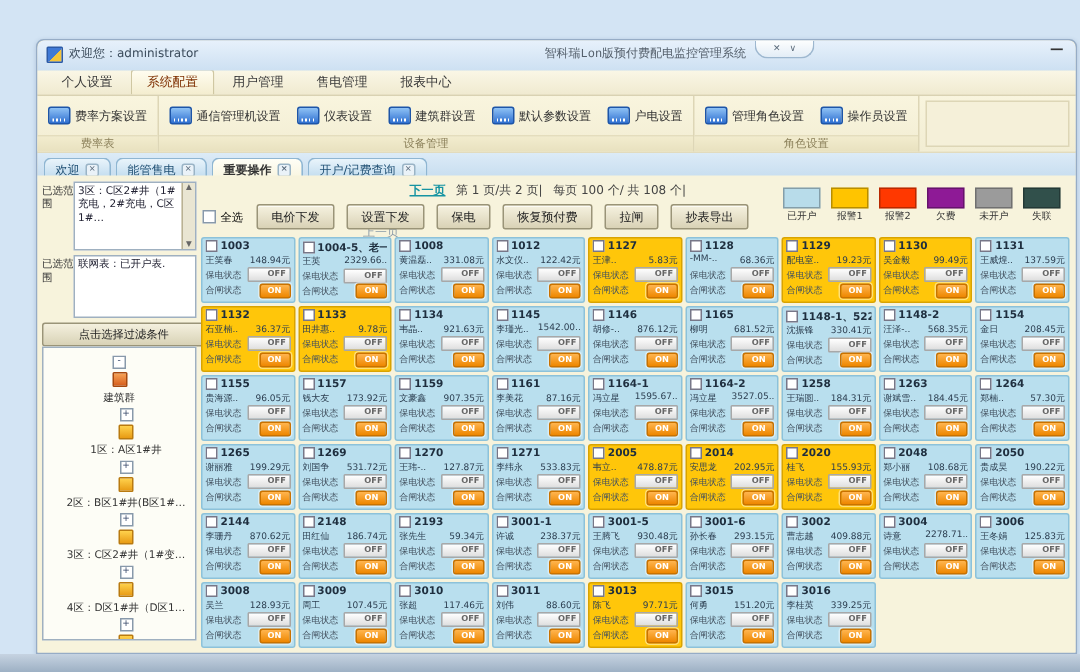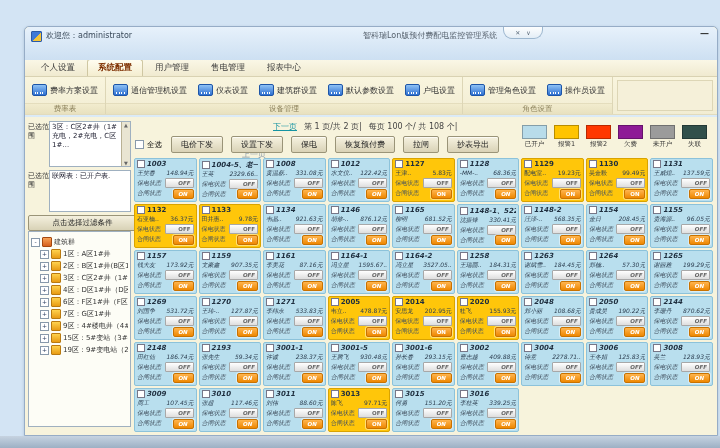--- a/index.html
+++ b/index.html
@@ -3,35 +3,35 @@
 <meta charset="utf-8">
 <style>
   html,body{margin:0;padding:0;}
   .screen{position:relative;width:720px;height:448px;background:#d3e4f4;overflow:hidden;
           font-family:"DejaVu Sans","Liberation Sans",sans-serif;-webkit-font-smoothing:antialiased;}
   .bottom-strip{position:absolute;left:0;right:0;bottom:0;height:12px;background:linear-gradient(#c6d3e1,#9db0c4);}
 
   .window{position:absolute;left:24px;top:26px;width:692px;height:408px;background:#f7f3dc;
           border:1px solid #96acc6;border-radius:5px 5px 0 0;box-shadow:0 1px 3px rgba(60,90,130,.25);}
 
-  .titlebar{position:relative;height:33px;background:linear-gradient(#e7f1fb,#cde0f2);border-radius:5px 5px 0 0;
+  .titlebar{position:relative;height:20px;background:linear-gradient(#e7f1fb,#cde0f2);border-radius:5px 5px 0 0;
             font-size:8px;color:#3a4a5a;}
   .app-icon{position:absolute;left:6px;top:4px;width:9px;height:9px;background:linear-gradient(135deg,#3f79d6 55%,#f5c53a 55%);
             border:1px solid #2c5aa6;border-radius:1px;}
   .welcome{position:absolute;left:21px;top:3px;}
-  .title-right{position:absolute;left:338px;top:3px;color:#55606c;}
+  .title-right{position:absolute;left:338px;top:3px;color:#55606c;font-family:Liberation Mono, monospace;}
   .ribbon-toggle{position:absolute;left:478px;top:0;width:38px;height:11px;background:linear-gradient(#fdfefe,#e3edf6);
             border:1px solid #9db7cf;border-top:none;border-radius:0 0 9px 9px;display:flex;align-items:center;
             justify-content:center;gap:6px;font-size:6px;color:#5a6a7a;}
   .minimize{position:absolute;right:8px;top:1px;font-size:9px;font-weight:bold;color:#333;}
 
   .menubar{height:16px;background:linear-gradient(#faf7e6,#f0ead0);border-bottom:1px solid #d9d2b2;
            display:flex;align-items:flex-end;padding-left:6px;gap:2px;font-size:8.5px;color:#3a3a3a;}
   .menu-tab{padding:2px 10px 2px;border-radius:3px 3px 0 0;}
-  .menu-tab.active{font-weight:bold;color:#7e2f00;background:linear-gradient(#fffdf0,#f4edcf);
+  .menu-tab.active{font-weight:normal;color:#7e2f00;background:linear-gradient(#fffdf0,#f4edcf);
            border:1px solid #cfc7a2;border-bottom:none;}
 
   .ribbon{height:37px;display:flex;background:linear-gradient(#f9f5de,#f2edd3);border-bottom:1px solid #e2dbbd;}
   .ribbon-group{display:flex;flex-direction:column;border-right:1px solid #ddd6b6;}
   .rg-buttons{flex:1;display:flex;align-items:center;padding:0 7px;gap:11px;}
   .ribbon-button{display:flex;align-items:flex-end;gap:3px;font-size:8px;color:#333;white-space:nowrap;}
   .rg-label{height:10px;line-height:10px;text-align:center;font-size:7.5px;color:#8b805a;
             background:linear-gradient(#f2ecce,#e8e1bf);border-top:1px solid #e4ddbd;}
   .ribbon-rest{flex:1;margin:3px 4px;background:#f5f0d9;border:1px solid #ddd6b6;}
   .mon-icon{width:13px;height:10px;border:1px solid #1d55a8;border-radius:2px;
@@ -57,46 +57,46 @@
   .side-box{flex:1;background:#fff;border:1px solid #9fb0c0;position:relative;
             padding:1px 10px 1px 2px;color:#223;line-height:1.3;overflow:hidden;}
   .side-box.h1{height:42px;} .side-box.h2{height:38px;}
   .sbar{position:absolute;right:0;top:0;bottom:0;width:8px;background:#e9e5d2;border-left:1px solid #b9b194;
         display:flex;flex-direction:column;justify-content:space-between;align-items:center;font-size:5px;color:#666;}
   .side-btn{display:block;margin:3px auto 0;background:linear-gradient(#f4f0de,#d8d2b6);border:1px solid #9a9478;
         border-radius:2px;font-size:7.5px;padding:2px 3px;text-align:center;color:#222;}
   .w-full{width:109px;} .w-half{width:58px;}
   .tree{position:absolute;left:0;right:0;top:110px;bottom:0;background:#fdfdf6;border:1px solid #9fb0c0;
         padding:3px 2px;overflow:hidden;}
-  .tree-row{display:flex;align-items:center;gap:2px;margin:2px 0;white-space:nowrap;overflow:hidden;font-size:7px;}
+  .tree-row{display:flex;align-items:center;gap:2px;margin:2px 0;white-space:nowrap;overflow:hidden;font-size:7px;flex-direction:column;}
   .tree-child{margin-left:9px;}
   .expander{width:7px;height:7px;border:1px solid #8899aa;background:#fff;font-size:6px;line-height:5px;
         text-align:center;color:#346;flex:none;}
   .bld-icon{width:8px;height:8px;background:linear-gradient(#ffd24d,#e89b14);border:1px solid #b97a10;
         border-radius:1px;flex:none;}
   .bld-icon.root{background:linear-gradient(#f7a356,#d65f1e);border-color:#a5480f;}
 
   
   .main{position:absolute;left:109px;top:0;right:4px;bottom:0;}
   .pager{position:absolute;top:4px;left:108px;display:flex;gap:7px;font-size:8px;color:#444;}
-  .pg-prev{color:#8a9aa8;margin-top:28px;} .pg-next{color:#1694a2;text-decoration:underline;}
+  .pg-prev{color:#8a9aa8;margin-top:28px;} .pg-next{color:#1694a2;text-decoration:underline;font-weight:bold;}
   .actions{position:absolute;top:19px;left:1px;display:flex;gap:9px;align-items:center;}
   .selall{display:flex;align-items:center;gap:3px;font-size:7.5px;}
   .cb{width:7px;height:7px;background:#fff;border:1px solid #8899aa;flex:none;}
   .act-btn{background:linear-gradient(#f6f2e0,#d9d2b6);border:1px solid #9a9478;border-radius:2px;
         font-size:8px;padding:2px 9px;color:#222;box-shadow:inset 0 1px 0 rgba(255,255,255,.7);white-space:nowrap;}
   .legend{position:absolute;top:8px;right:6px;display:flex;gap:7px;}
   .lg-item{display:flex;flex-direction:column;align-items:center;gap:1px;}
   .lg-swatch{width:23px;height:12px;border:1px solid rgba(0,0,0,.28);}
   .lg-label{font-size:6.5px;color:#333;}
 
   .grid{position:absolute;left:0;right:0;top:41px;bottom:3px;display:grid;
         grid-template-columns:repeat(9,1fr);grid-auto-rows:1fr;gap:2px;}
   .card{border-radius:2px;padding:1px 2px 2px;display:flex;flex-direction:column;justify-content:space-between;overflow:hidden;}
-  .card.blue{background:#b9dfee;border:1px solid #8cc2da;font-style:italic;}
+  .card.blue{background:#b9dfee;border:1px solid #8cc2da;}
   .card.alarm{background:#ffc60a;border:1px solid #d9a300;}
   .c-head{display:flex;align-items:center;gap:2px;font-size:7px;font-weight:bold;color:#1e2e3e;white-space:nowrap;overflow:hidden;}
   .c-cb{width:6px;height:6px;background:#fff;border:1px solid #778;flex:none;}
   .c-name{display:flex;justify-content:space-between;gap:2px;font-size:6px;color:#2c3e50;white-space:nowrap;overflow:hidden;}
   .c-row{display:flex;justify-content:space-between;align-items:center;font-size:6px;color:#43515f;white-space:nowrap;}
   .off-box{width:25px;height:8px;background:linear-gradient(#ffffff,#dedede);border:1px solid #a8a8a8;border-radius:1px;
         font-size:5.5px;font-weight:bold;color:#666;text-align:right;padding-right:2px;line-height:8px;flex:none;}
   .on-pill{width:19px;height:8px;background:linear-gradient(#ffb54f,#ee8700);border:1px solid #c97200;border-radius:2px;
         font-size:5.5px;font-weight:bold;color:#fff;text-align:center;line-height:8px;flex:none;
         box-shadow:0 0 0 1px rgba(255,255,255,.45);}
@@ -531,20 +531,38 @@
                 <span class="off-box">OFF</span>
               </div>
               <div class="c-row">
                 <span>合闸状态</span>
                 <span class="on-pill">ON</span>
               </div>
             </div>
             <div class="card blue">
               <div class="c-head">
                 <span class="c-cb"></span>
+                <span>1145</span>
+              </div>
+              <div class="c-name">
+                <span>李瑾光..</span>
+                <span>1542.00..</span>
+              </div>
+              <div class="c-row">
+                <span>保电状态</span>
+                <span class="off-box">OFF</span>
+              </div>
+              <div class="c-row">
+                <span>合闸状态</span>
+                <span class="on-pill">ON</span>
+              </div>
+            </div>
+            <div class="card blue">
+              <div class="c-head">
+                <span class="c-cb"></span>
                 <span>1146</span>
               </div>
               <div class="c-name">
                 <span>胡修-..</span>
                 <span>876.12元</span>
               </div>
               <div class="c-row">
                 <span>保电状态</span>
                 <span class="off-box">OFF</span>
               </div>

